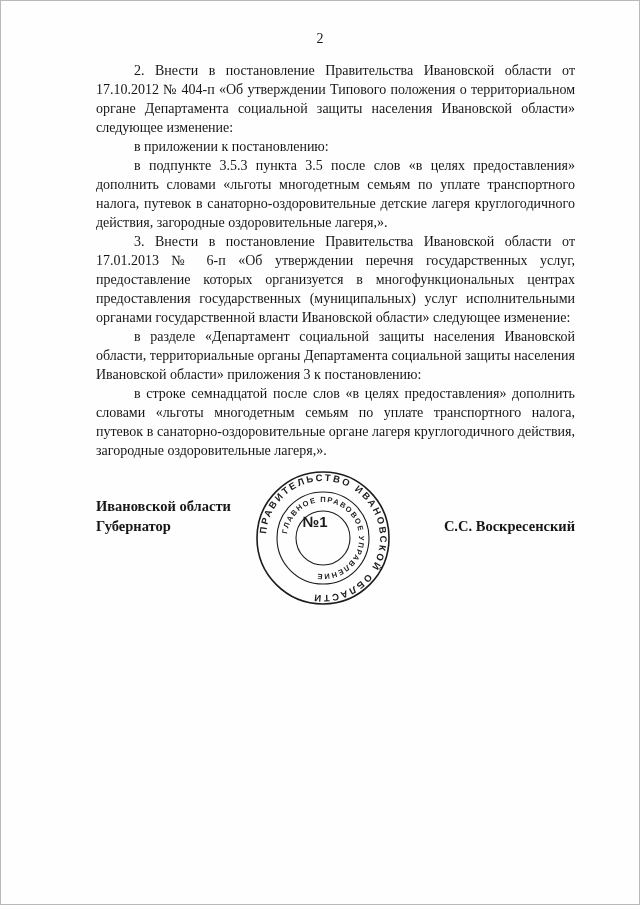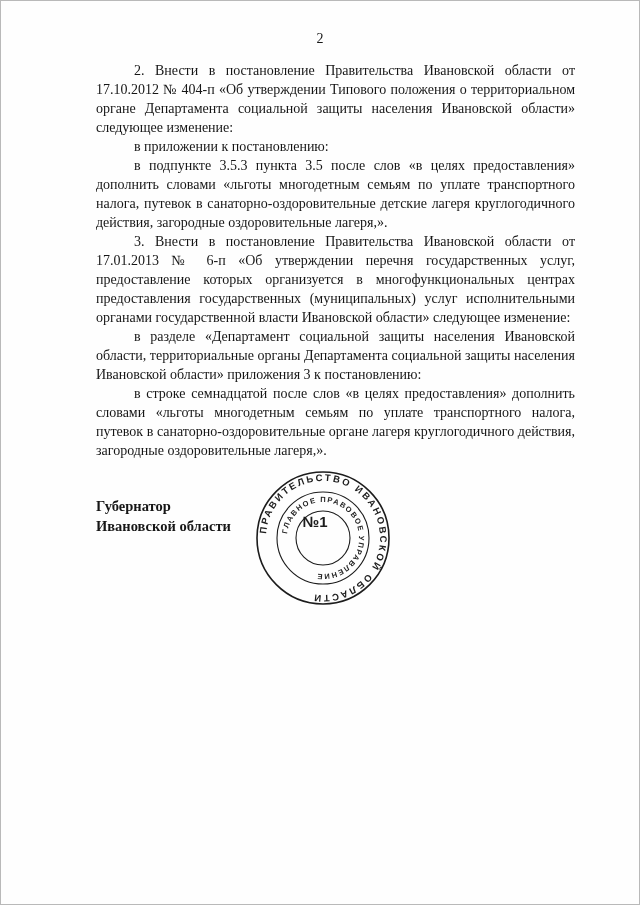--- a/index.html
+++ b/index.html
@@ -82,23 +82,24 @@
     <p>2. Внести в постановление Правительства Ивановской области от 17.10.2012 № 404-п «Об утверждении Типового положения о территориальном органе Департамента социальной защиты населения Ивановской области» следующее изменение:</p>
     <p>в приложении к постановлению:</p>
     <p>в подпункте 3.5.3 пункта 3.5 после слов «в целях предоставления» дополнить словами «льготы многодетным семьям по уплате транспортного налога, путевок в санаторно-оздоровительные детские лагеря круглогодичного действия, загородные оздоровительные лагеря,».</p>
     <p>3. Внести в постановление Правительства Ивановской области от 17.01.2013 № 6-п «Об утверждении перечня государственных услуг, предоставление которых организуется в многофункциональных центрах предоставления государственных (муниципальных) услуг исполнительными органами государственной власти Ивановской области» следующее изменение:</p>
     <p>в разделе «Департамент социальной защиты населения Ивановской области, территориальные органы Департамента социальной защиты населения Ивановской области» приложения 3 к постановлению:</p>
     <p>в строке семнадцатой после слов «в целях предоставления» дополнить словами «льготы многодетным семьям по уплате транспортного налога, путевок в санаторно-оздоровительные органе лагеря круглогодичного действия, загородные оздоровительные лагеря,».</p>
   </div>
 
   <div class="signature-row">
     <div>
+      <div>Ивановской области</div>
       <div>Губернатор</div>
-      <div>Ивановской области</div>
     </div>
+    <div class="sig-name">С.С. Воскресенский</div>
   </div>
 
   <div class="stamp">
     <svg viewBox="0 0 142 142">
       <defs>
         <path id="outerRing" d="M 71,71 m -57,0 a 57,57 0 1,1 114,0 a 57,57 0 1,1 -114,0"></path>
         <path id="innerRing" d="M 71,71 m -36,0 a 36,36 0 1,1 72,0 a 36,36 0 1,1 -72,0"></path>
       </defs>
 
       <circle cx="71" cy="71" r="66" fill="none" stroke-width="1.6" stroke="#1c1c1c"></circle>

